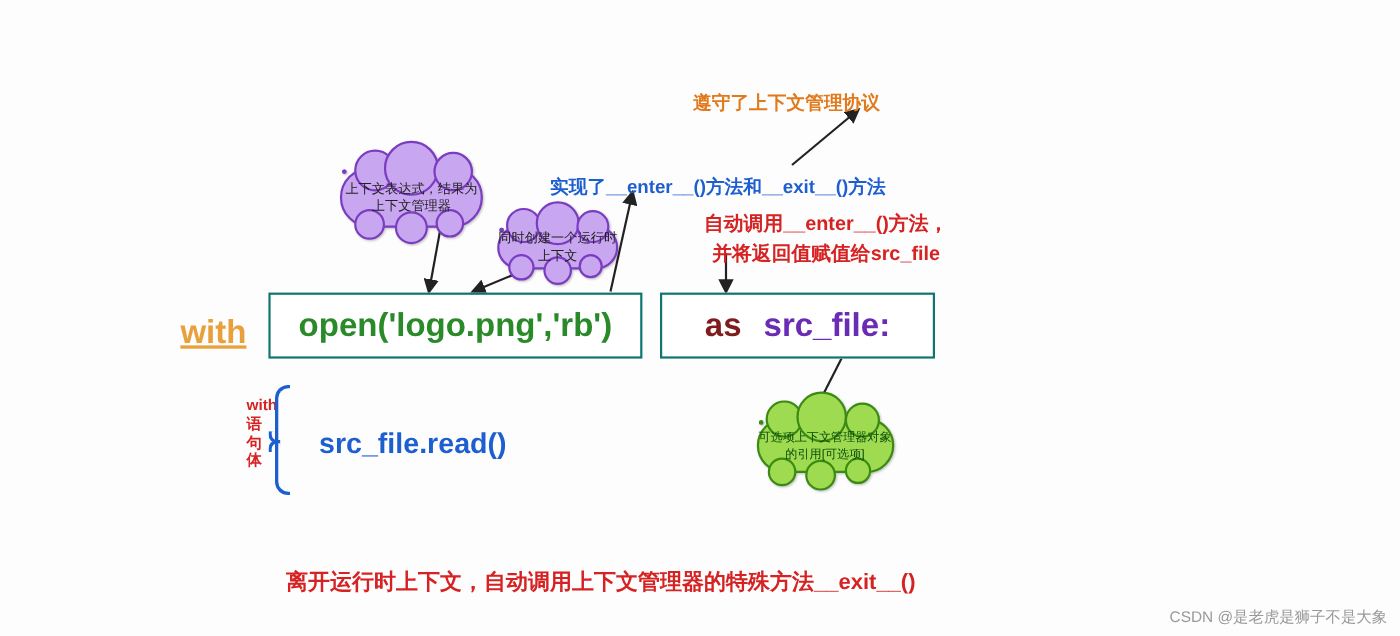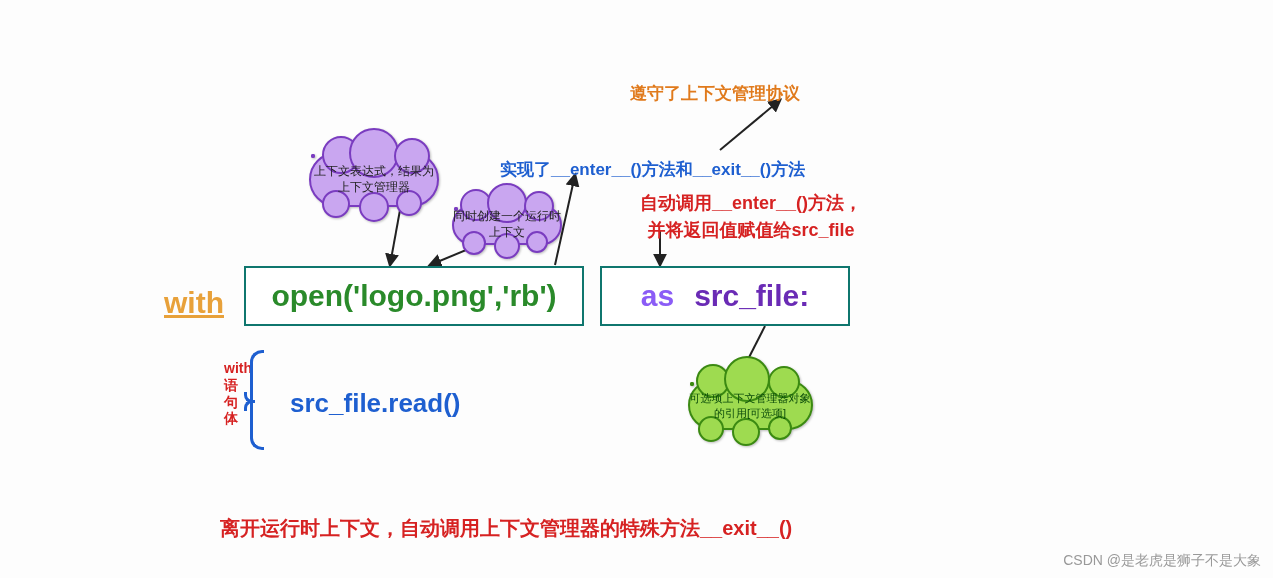--- a/index.html
+++ b/index.html
@@ -16,28 +16,28 @@
   .code-box {
     border: 2px solid #0f766e;
     background: #fff;
     display: flex;
     align-items: center;
     justify-content: center;
     padding: 8px 18px;
   }
   .with-kw { color: #e8a13a; font-size: 30px; font-weight: bold; }
   .open-call { color: #2a8a2a; font-size: 30px; font-weight: bold; }
-  .as-kw { color: #8b5cf6; font-size: 30px; font-weight: bold; }
+  .as-kw { color: #7f1d1d; font-size: 30px; font-weight: bold; }
   .src-file { color: #6a2bb5; font-size: 30px; font-weight: bold; }
   .blue-text { color: #1e5fd0; font-weight: bold; font-size: 17px; }
   .orange-text { color: #e07a1c; font-weight: bold; font-size: 17px; }
   .red-text { color: #d62222; font-weight: bold; font-size: 18px; line-height: 1.5; }
   .body-label { color: #d62222; font-weight: bold; font-size: 14px; width:14px; line-height:1.2;}
   .body-code { color: #1e5fd0; font-size: 26px; font-weight: bold; }
-  .footer { color: #d62222; font-weight: bold; font-size: 20px; }
+  .footer { color: #d62222; font-weight: bold; font-size: 20px; margin-left: 40px; }
   .watermark { color:#999; font-size:14px; }
 
   
   .cloud {
     position: absolute;
     filter: drop-shadow(1px 1px 1px rgba(0,0,0,0.25));
   }
   .cloud-body {
     position: relative;
     border-radius: 50px;

